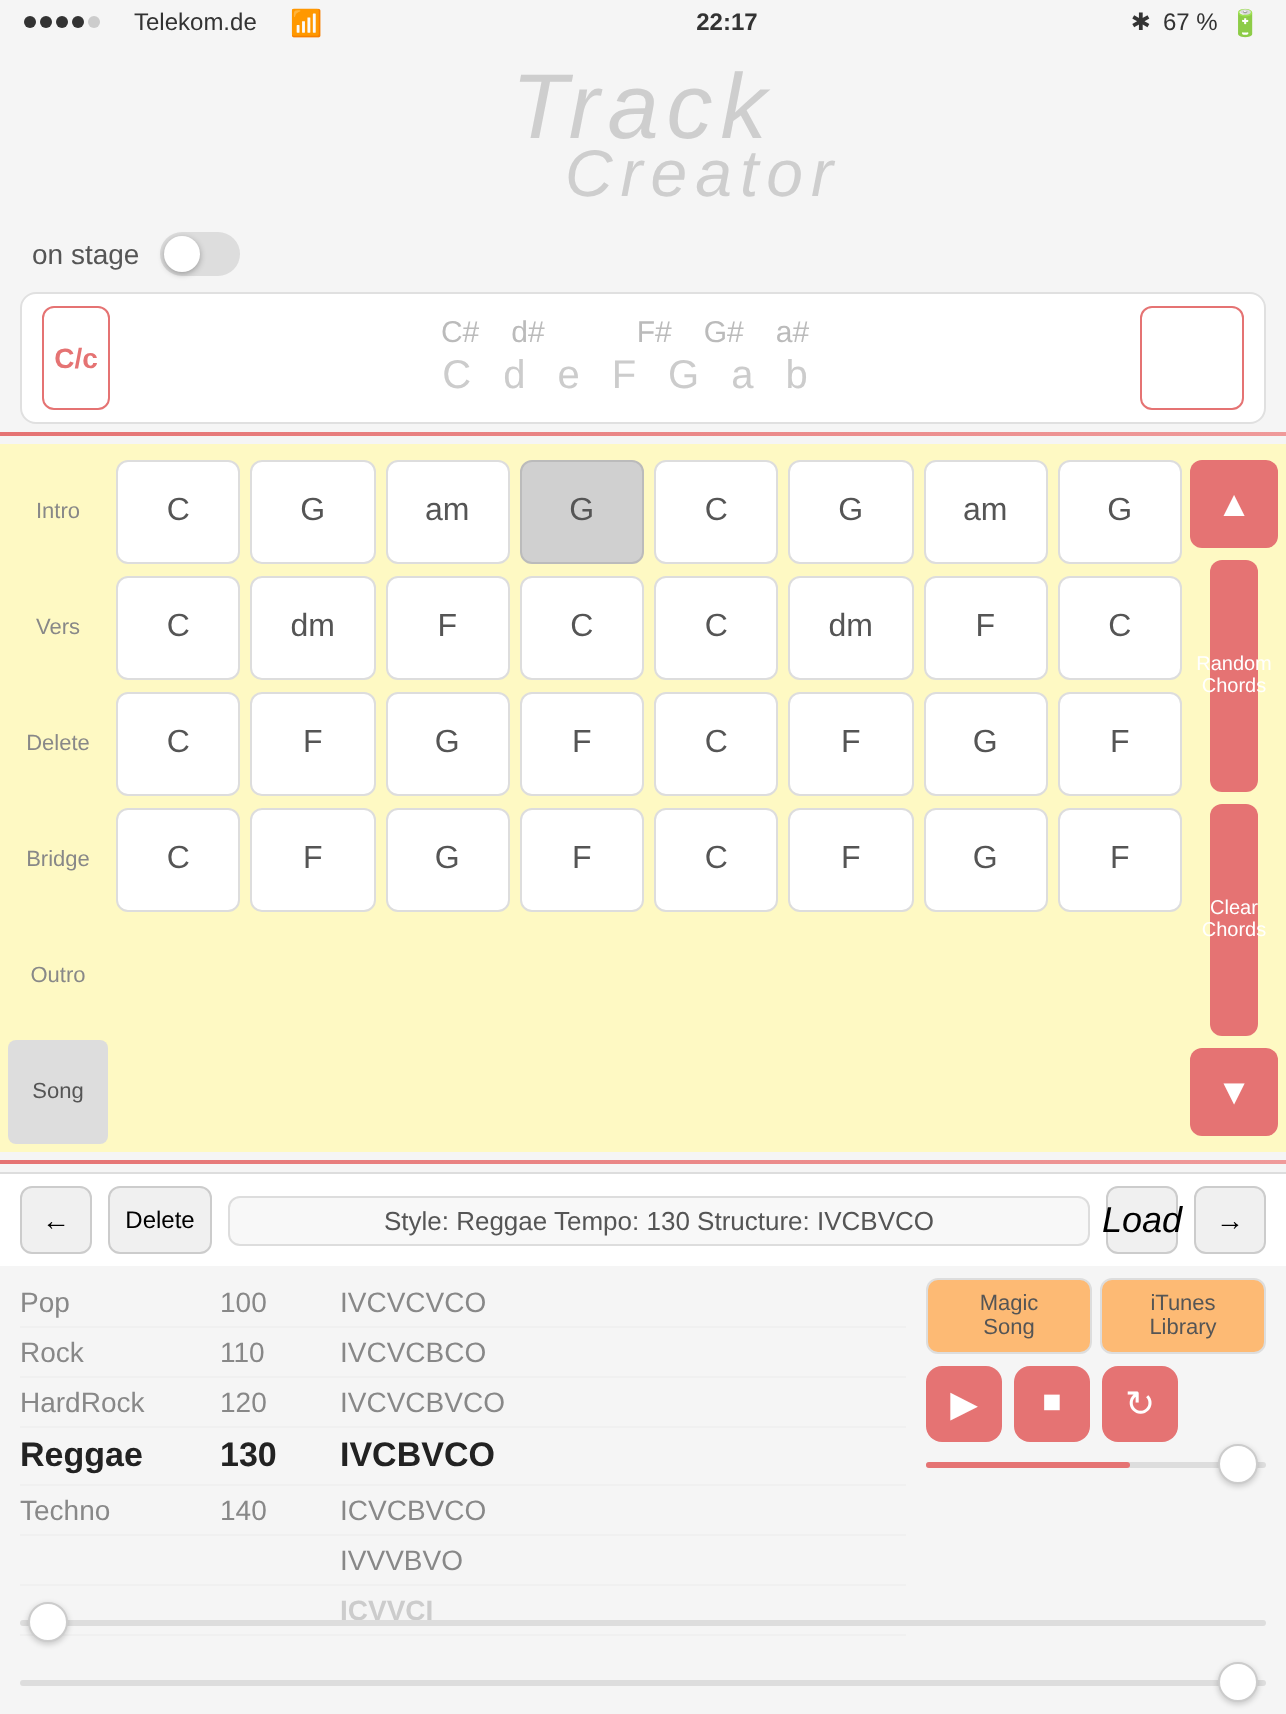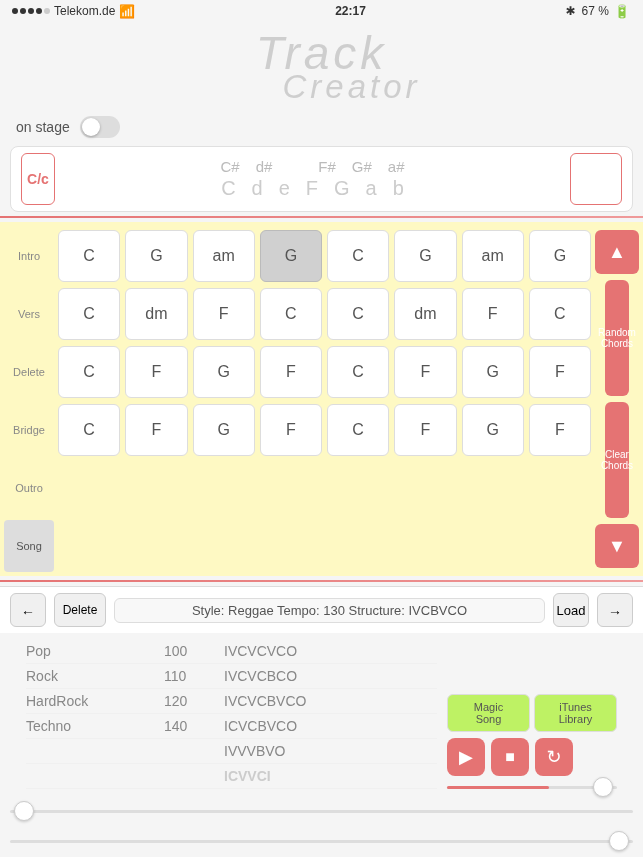--- a/index.html
+++ b/index.html
@@ -16,21 +16,21 @@
     .status-bar {
       display: flex;
       justify-content: space-between;
       align-items: center;
       padding: 4px 12px;
       font-size: 12px;
       color: #333;
       background: #f5f5f5;
       height: 22px;
     }
-    .status-left { display: flex; align-items: center; gap: 4px; }
+    .status-left { display: flex; align-items: center; gap: 17px; }
     .status-dots { display: flex; gap: 2px; }
     .status-dot { width: 6px; height: 6px; background: #333; border-radius: 50%; }
     .status-right { display: flex; align-items: center; gap: 6px; font-size: 12px; }
 
     
     .header-title {
       text-align: center;
       padding: 6px 0 2px;
       position: relative;
       height: 90px;
@@ -231,46 +231,47 @@
       padding: 4px 10px;
       font-size: 13px;
       color: #555;
       text-align: center;
     }
     .transport-load {
       background: #f0f0f0;
       border: 1px solid #ccc;
       border-radius: 6px;
       padding: 4px 12px;
-      font-size: 13px;
-      cursor: pointer;
+      font-size: 18px;
+      cursor: pointer;
+      font-style: italic;
     }
     .style-item {
       display: flex;
       align-items: center;
       padding: 4px 0;
       border-bottom: 1px solid #f0f0f0;
       font-size: 14px;
       color: #888;
     }
     .style-item.active {
       color: #222;
       font-weight: bold;
       font-size: 17px;
     }
     .style-name { width: 100px; }
-    .style-tempo { width: 60px; margin-left: 38px; }
+    .style-tempo { width: 60px; }
     .style-structure { flex: 1; }
     .control-btn-group {
       display: flex;
       gap: 4px;
     }
     .ctrl-btn {
       padding: 6px 10px;
-      background: #bef264;
+      background: #fdba74;
       border: 1px solid #ddd;
       border-radius: 6px;
       font-size: 11px;
       color: #555;
       cursor: pointer;
       text-align: center;
     }
     .play-btn {
       width: 38px; height: 38px;
       background: #e57373;
@@ -294,23 +295,22 @@
       background: #e57373;
       border-radius: 8px;
       display: flex; align-items: center; justify-content: center;
       color: white;
       font-size: 18px;
       cursor: pointer;
     }
 
     .bottom-area {
       display: flex;
-      padding: 4px 26px;
+      padding: 4px 10px;
       position: relative;
-      align-items: flex-end;
     }
     .style-list-col { flex: 1; }
     .right-panel {
       width: 180px;
       display: flex;
       flex-direction: column;
       gap: 6px;
       padding-left: 10px;
     }
     .slider {
@@ -489,20 +489,25 @@
     <div class="style-item">
       <span class="style-name">Rock</span>
       <span class="style-tempo">110</span>
       <span class="style-structure">IVCVCBCO</span>
     </div>
     <div class="style-item">
       <span class="style-name">HardRock</span>
       <span class="style-tempo">120</span>
       <span class="style-structure">IVCVCBVCO</span>
     </div>
+    <div class="style-item active">
+      <span class="style-name">Reggae</span>
+      <span class="style-tempo">130</span>
+      <span class="style-structure">IVCBVCO</span>
+    </div>
     <div class="style-item">
       <span class="style-name">Techno</span>
       <span class="style-tempo">140</span>
       <span class="style-structure">ICVCBVCO</span>
     </div>
     <div class="style-item">
       <span class="style-name"></span>
       <span class="style-tempo"></span>
       <span class="style-structure">IVVVBVO</span>
     </div>

